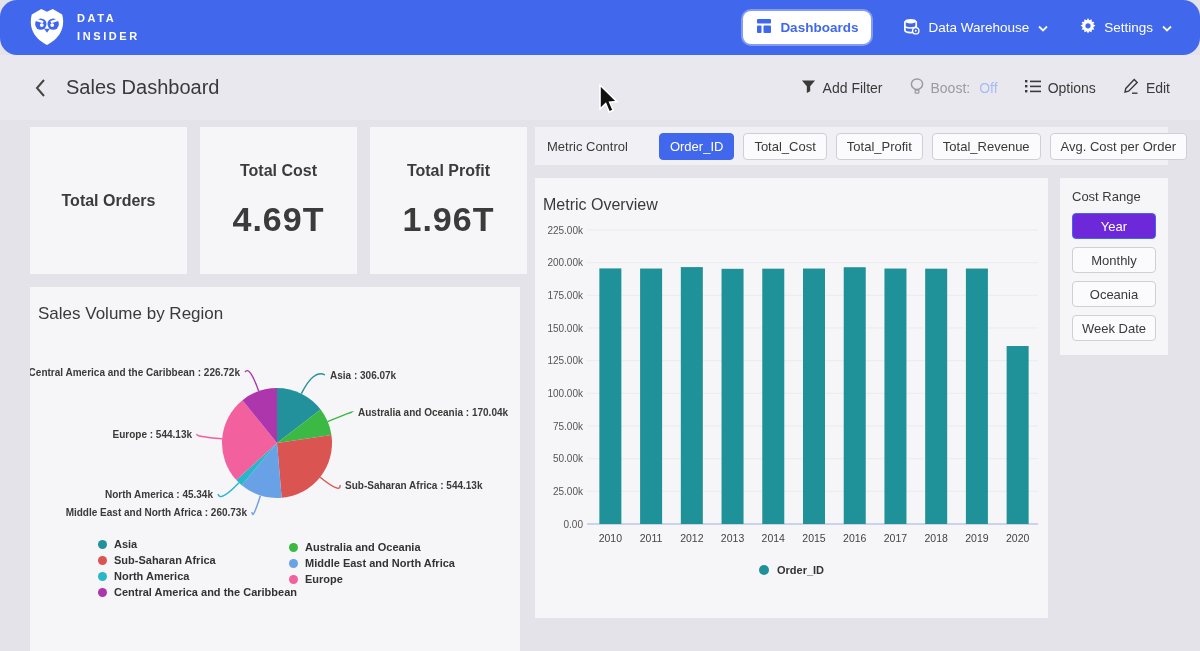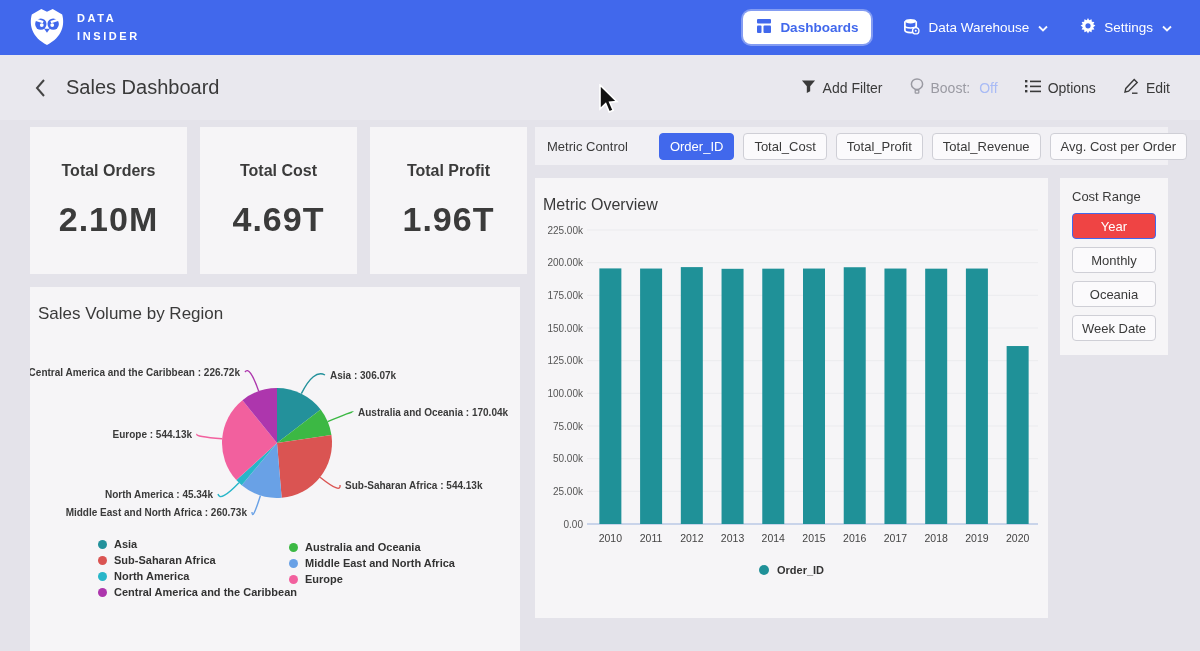--- a/index.html
+++ b/index.html
@@ -5,21 +5,21 @@
   * { box-sizing: border-box; }
   html,body { margin:0; padding:0; }
   body {
     width:1200px; height:651px; position:relative; overflow:hidden;
     font-family:"Liberation Sans", sans-serif; background:#e4e3ea;
   }
   
   .topnav {
     position:absolute; top:0; left:0; width:1200px; height:55px;
     background:#4168ec; display:flex; align-items:center;
-    justify-content:space-between; padding:0 28px;
+    justify-content:space-between; padding:0 28px;border-radius:17px;
   }
   .brand { display:flex; align-items:center; gap:11px; }
   .brand-text { color:#fff; font-size:11px; font-weight:bold; letter-spacing:2.6px; line-height:1.55; }
   .nav-right { display:flex; align-items:center; gap:32px; }
   .nav-pill {
     background:#fff; color:#4168ec; border:none; border-radius:8px; padding:7px 13px;
     display:flex; gap:8px; align-items:center; font-size:13.5px; font-weight:bold;
     box-shadow:0 0 0 2px rgba(255,255,255,.35); cursor:pointer;
     font-family:"Liberation Sans", sans-serif;
   }
@@ -68,21 +68,21 @@
   }
   .legend-dot { width:10px; height:10px; border-radius:50%; }
   
   .date-card { left:1060px; top:58px; width:108px; height:177px; padding:11px 12px; }
   .date-label { font-size:13px; color:#3a3a3a; margin-bottom:9px; }
   .date-btn {
     width:100%; height:26px; margin-bottom:8px; border-radius:4px; border:1px solid #cfcfd6;
     background:#fbfafc; font-size:13px; color:#3a3a3a; cursor:pointer;
     font-family:"Liberation Sans", sans-serif;
   }
-  .date-btn.selected { background:#ef4444; color:#fff; border-color:#4168ec; }
+  .date-btn.selected { background:#6d28d9; color:#fff; border-color:#4168ec; }
   
   .pie-card { left:30px; top:167px; width:490px; height:393px; }
   .pie-card .chart-title { font-size:17px; padding-top:17px; }
   .pie-legend-col { position:absolute; }
   .pie-legend-col .legend-item { display:flex; align-items:center; gap:7px; height:16px; font-size:11px; font-weight:bold; color:#333; }
   .pie-legend-col .legend-dot { width:9px; height:9px; }
   #pieLegend1 { left:68px; top:249px; }
   #pieLegend2 { left:259px; top:252px; }
   
   .cursor { position:absolute; left:597px; top:84px; pointer-events:none; z-index:99; }
@@ -202,21 +202,20 @@
       <span>Edit</span>
     </span>
   </div>
 </div>
 
 <div class="main">
 
   <div class="kpi-row">
     <div class="kpi-card">
       <div class="kpi-label">Total Orders</div>
-      <div class="kpi-value">2.10M</div>
     </div>
     <div class="kpi-card">
       <div class="kpi-label">Total Cost</div>
       <div class="kpi-value">4.69T</div>
     </div>
     <div class="kpi-card">
       <div class="kpi-label">Total Profit</div>
       <div class="kpi-value">1.96T</div>
     </div>
   </div>

